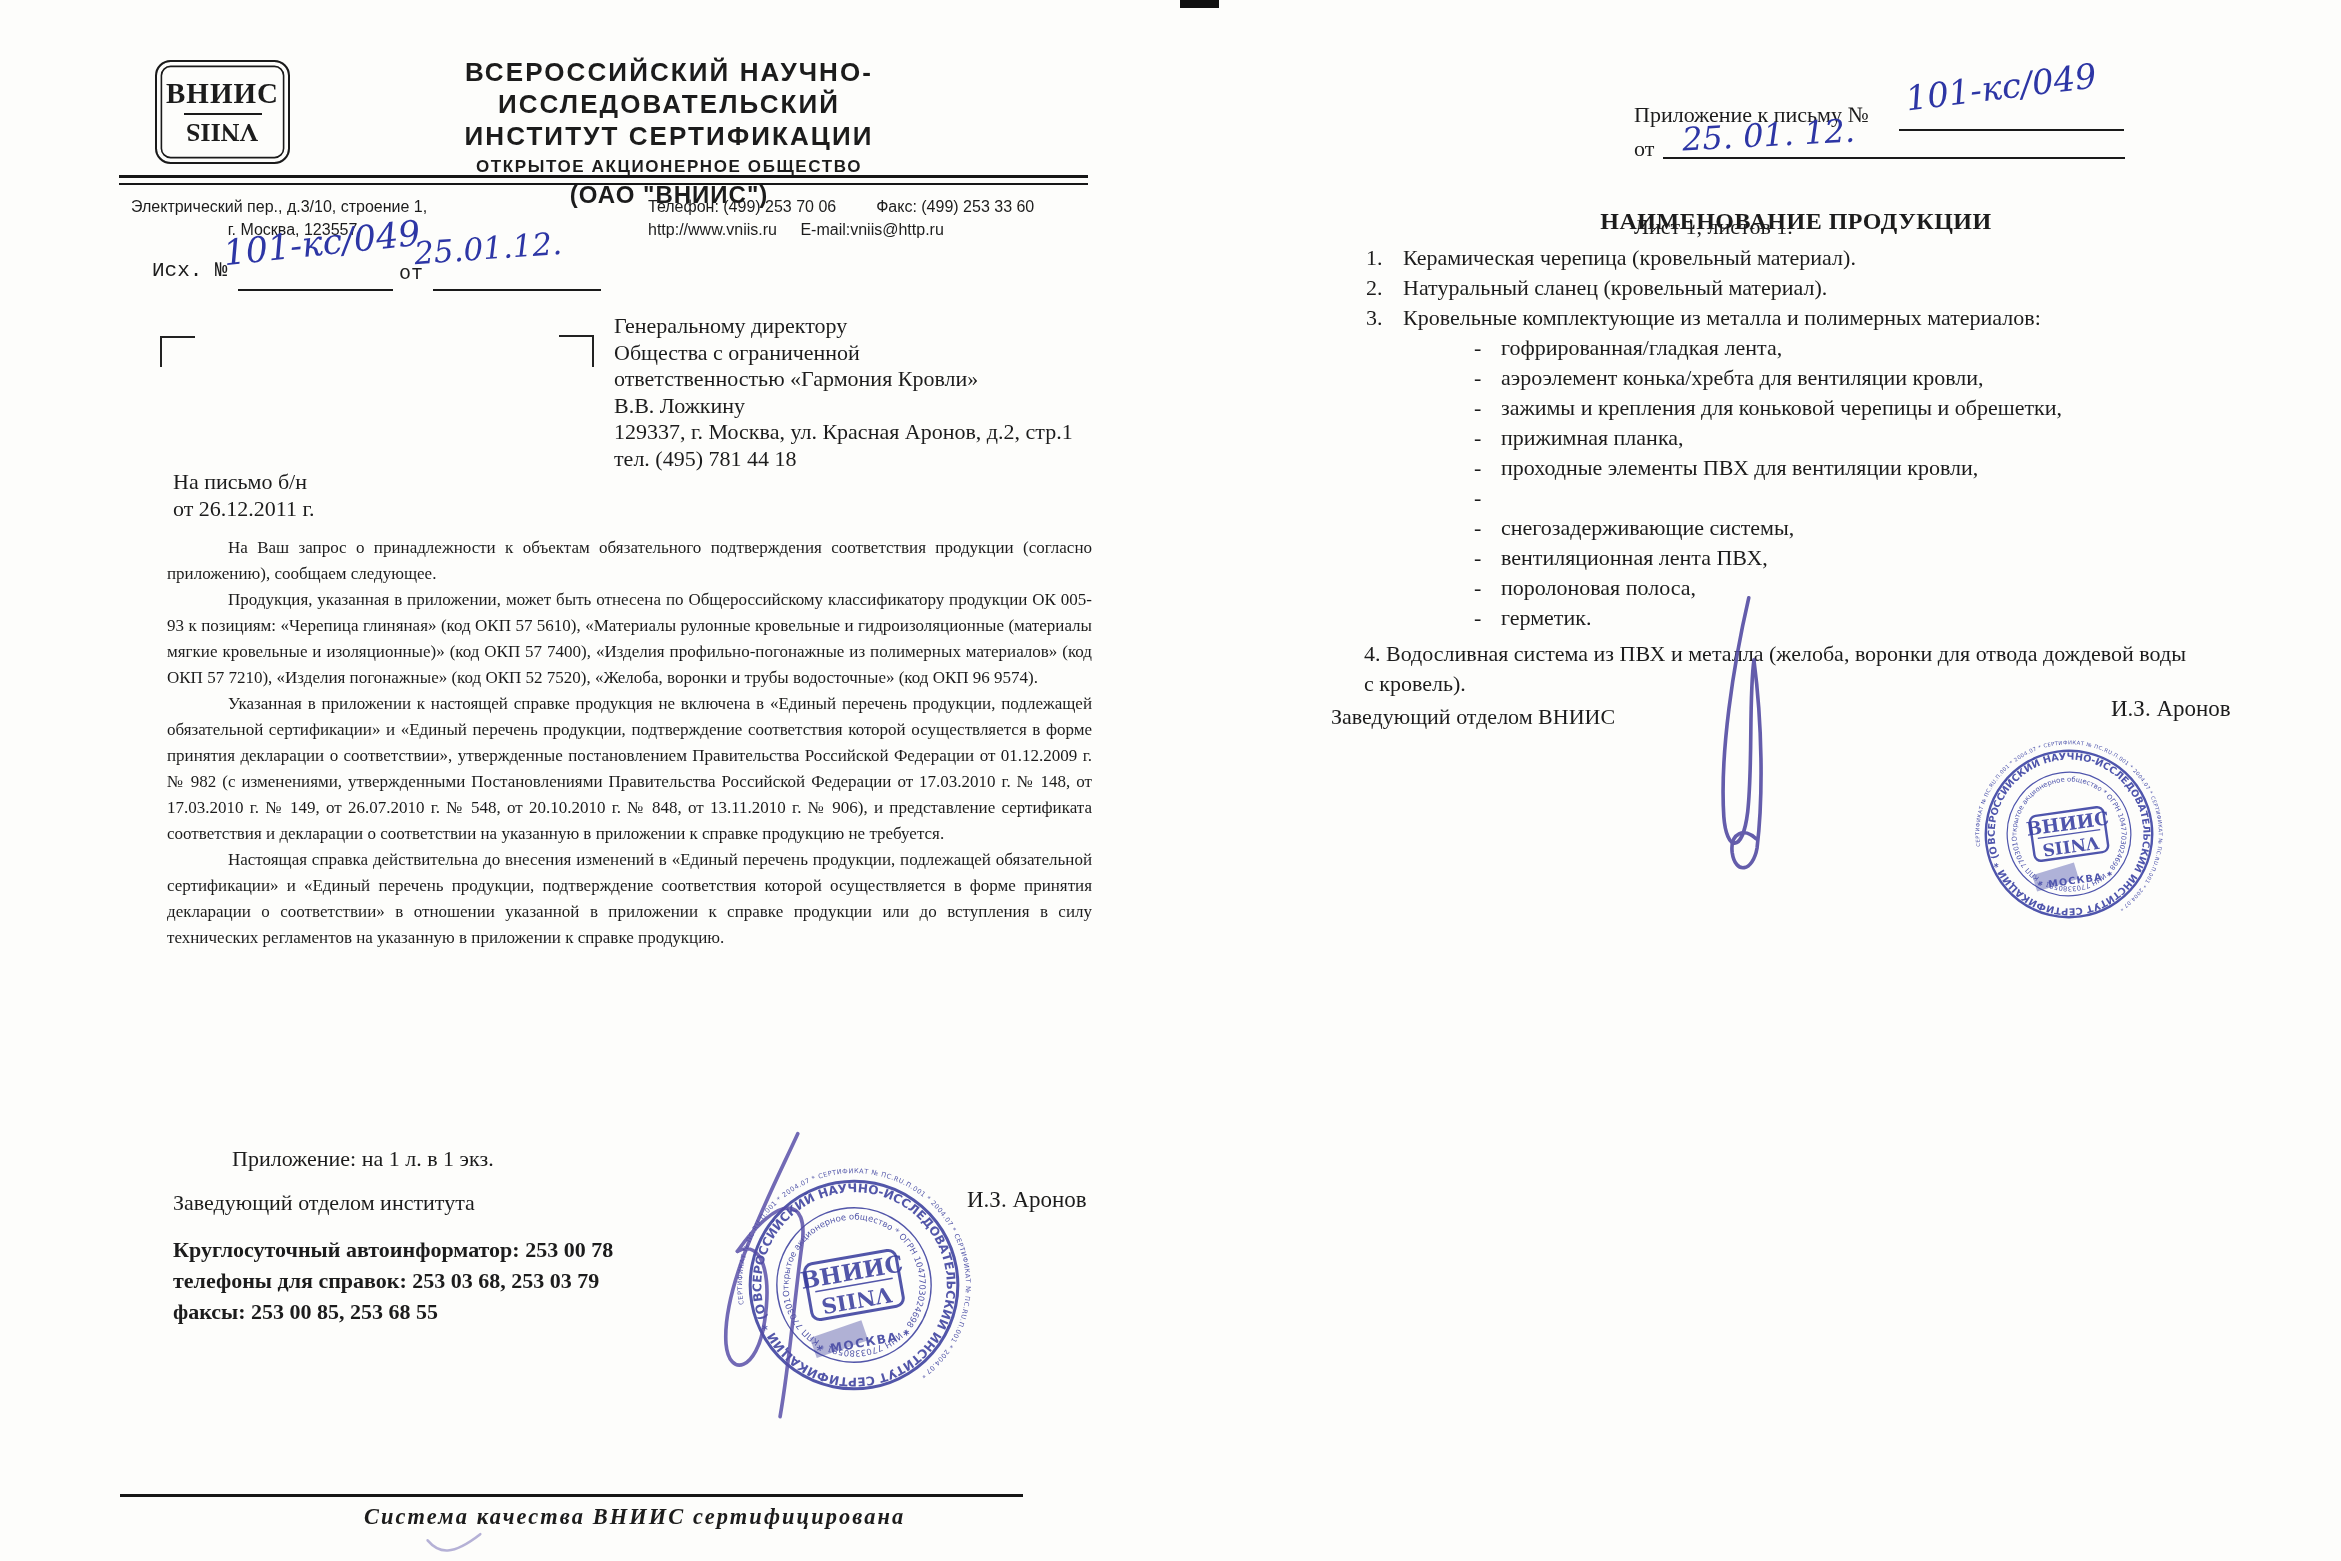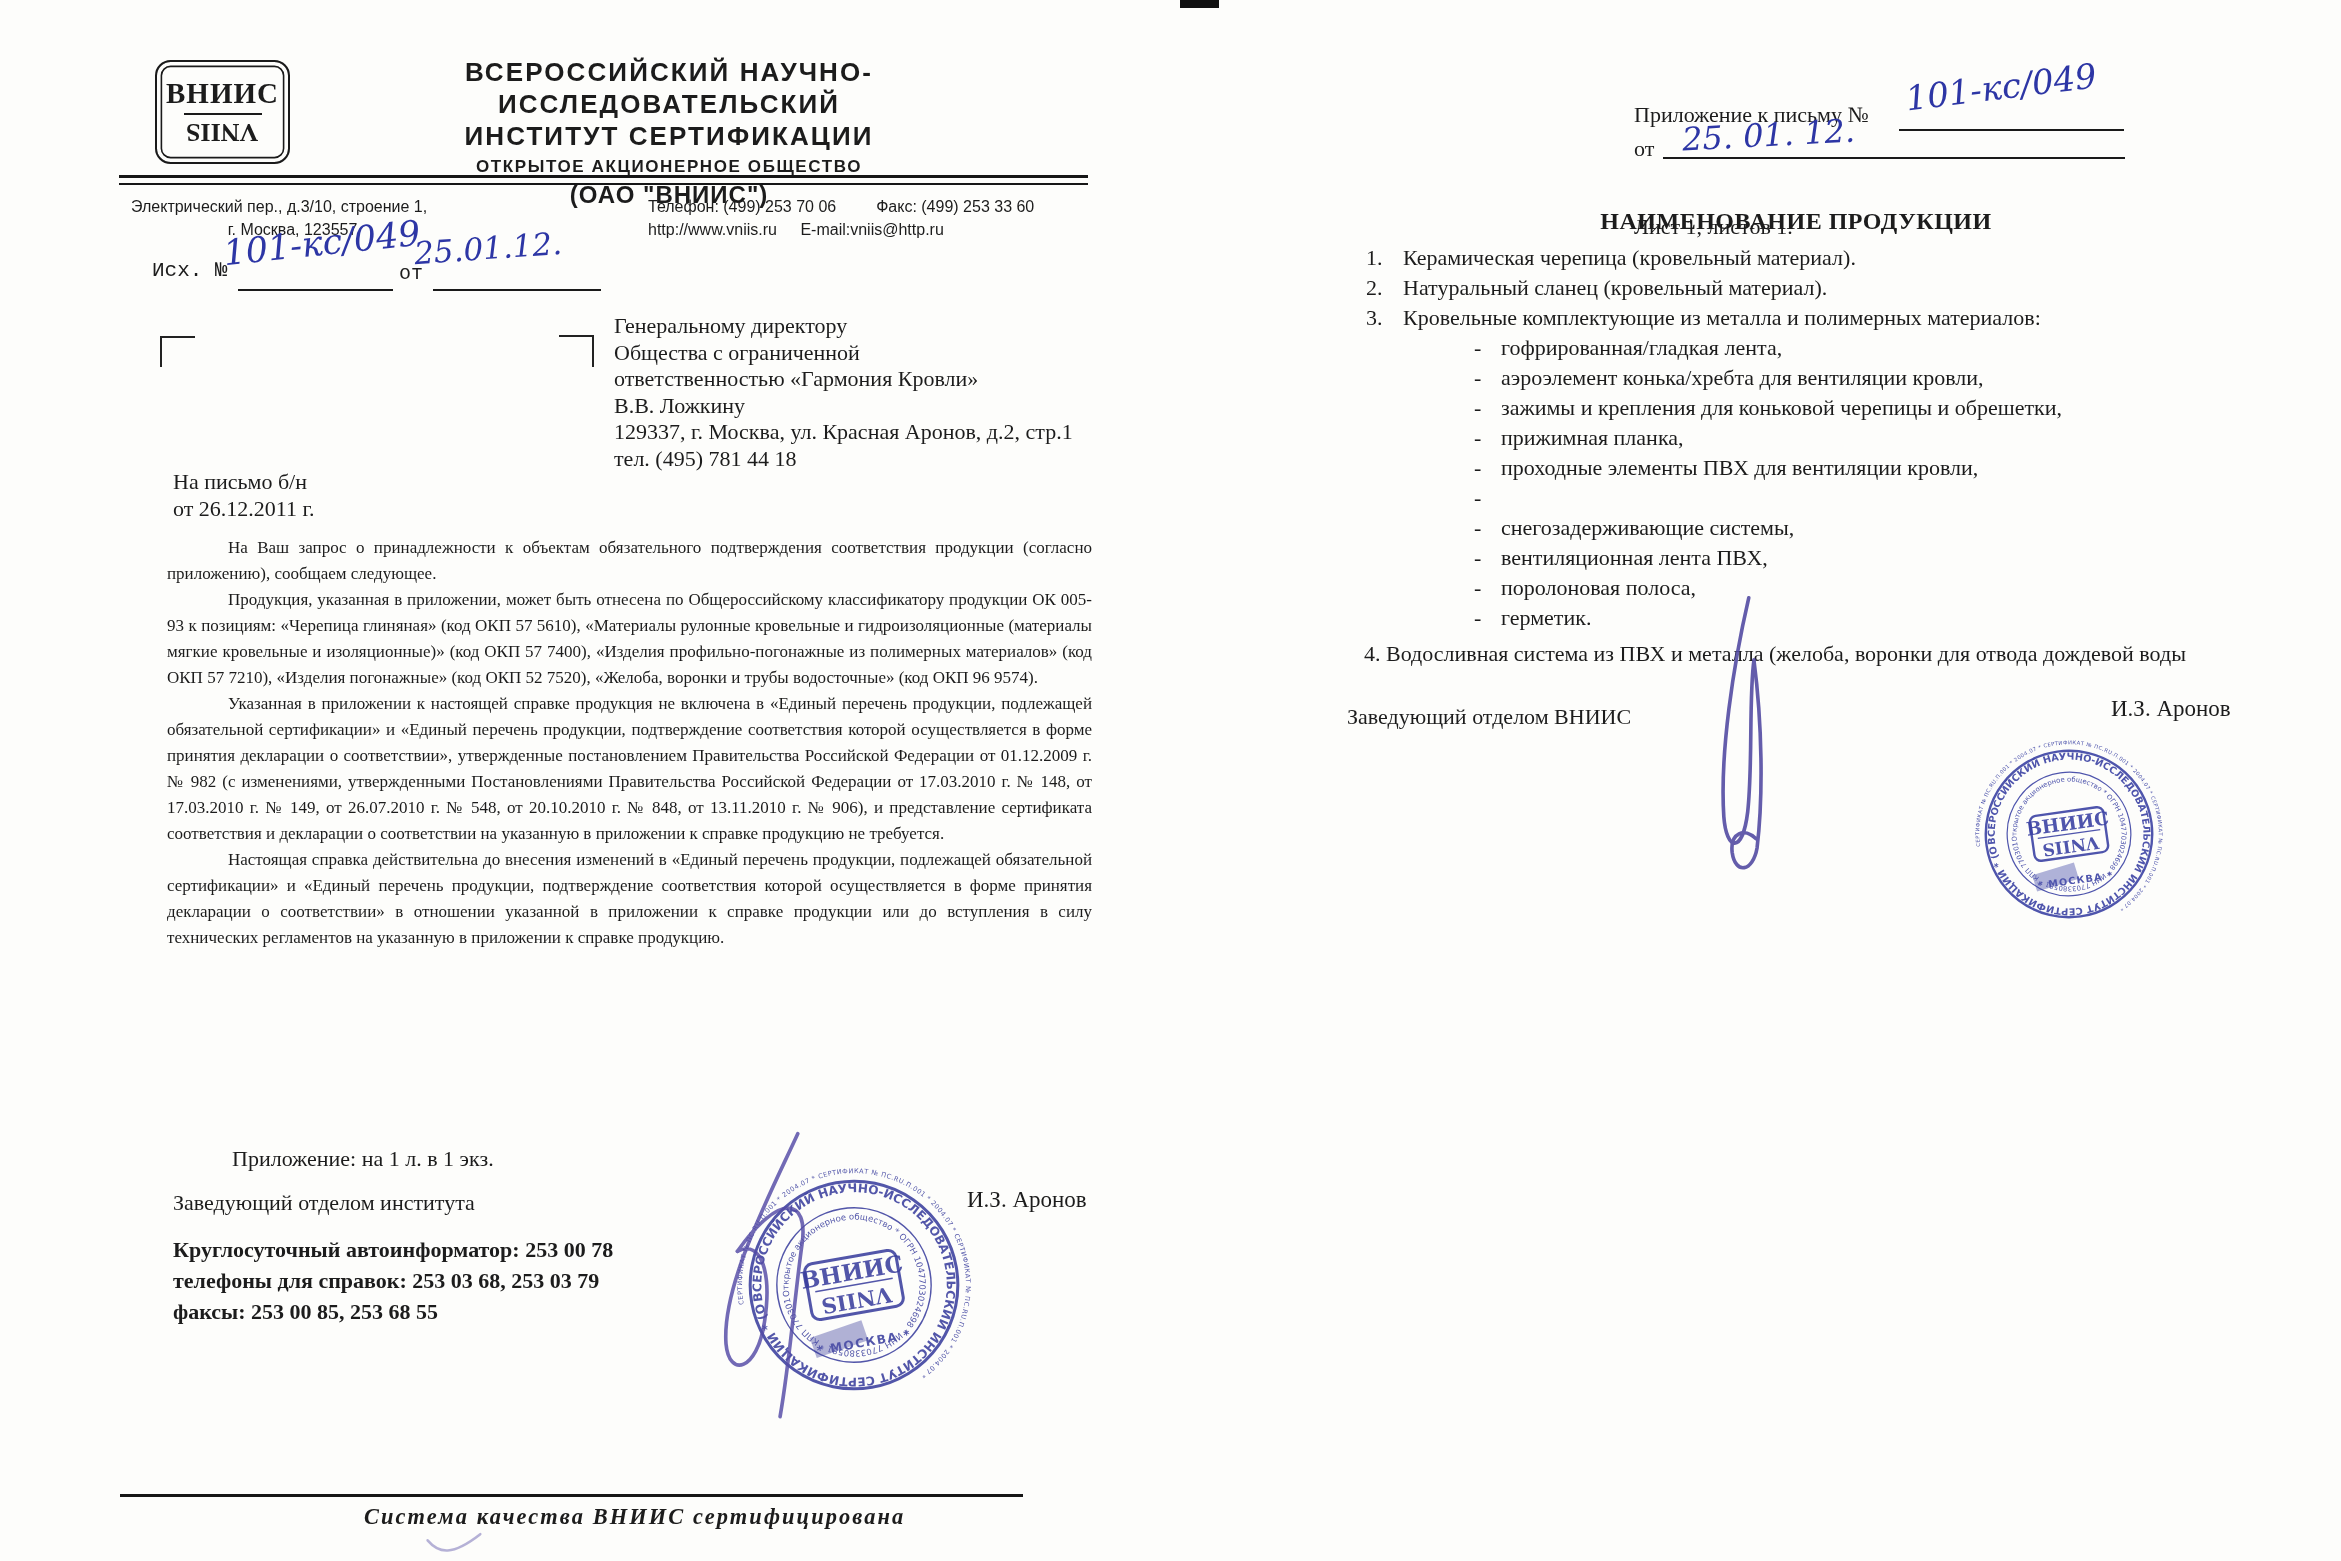--- a/index.html
+++ b/index.html
@@ -231,23 +231,24 @@
           <span>поролоновая полоса,</span>
         </div>
       <div class="row">
           <span class="dash">-</span>
           <span>герметик.</span>
         </div>
     </div>
 
     <div class="abs item4">
       <div>4. Водосливная система из ПВХ и металла (желоба, воронки для отвода дождевой воды</div>
-    </div>
-
-    <div class="abs s-title" style="left:1331px;top:704px;margin-left:16px;">Заведующий отделом ВНИИС</div>
+      <div>с кровель).</div>
+    </div>
+
+    <div class="abs s-title" style="left:1331px;top:704px;">Заведующий отделом ВНИИС</div>
     <div class="abs s-name" style="left:2111px;top:696px;">И.З. Аронов</div>
 
     <svg class="abs" style="left:1701px;top:587px;" width="109" height="302" viewBox="0 0 210 580">
       <g fill="none" stroke="#4a429e" stroke-width="7" stroke-linecap="round" opacity="0.85">
         <path d="M 92 20 C 62 150, 36 320, 44 442 C 49 508, 80 514, 90 432 C 100 340, 92 210, 102 140"></path>
         <path d="M 102 140 C 118 262, 120 402, 108 502 C 100 548, 66 554, 60 510 C 56 472, 84 462, 106 484"></path>
       </g>
     </svg>
 
     <svg class="stamp" style="left:1968px;top:733px;transform:rotate(-8deg);" width="202" height="202" viewBox="0 0 500 500">

